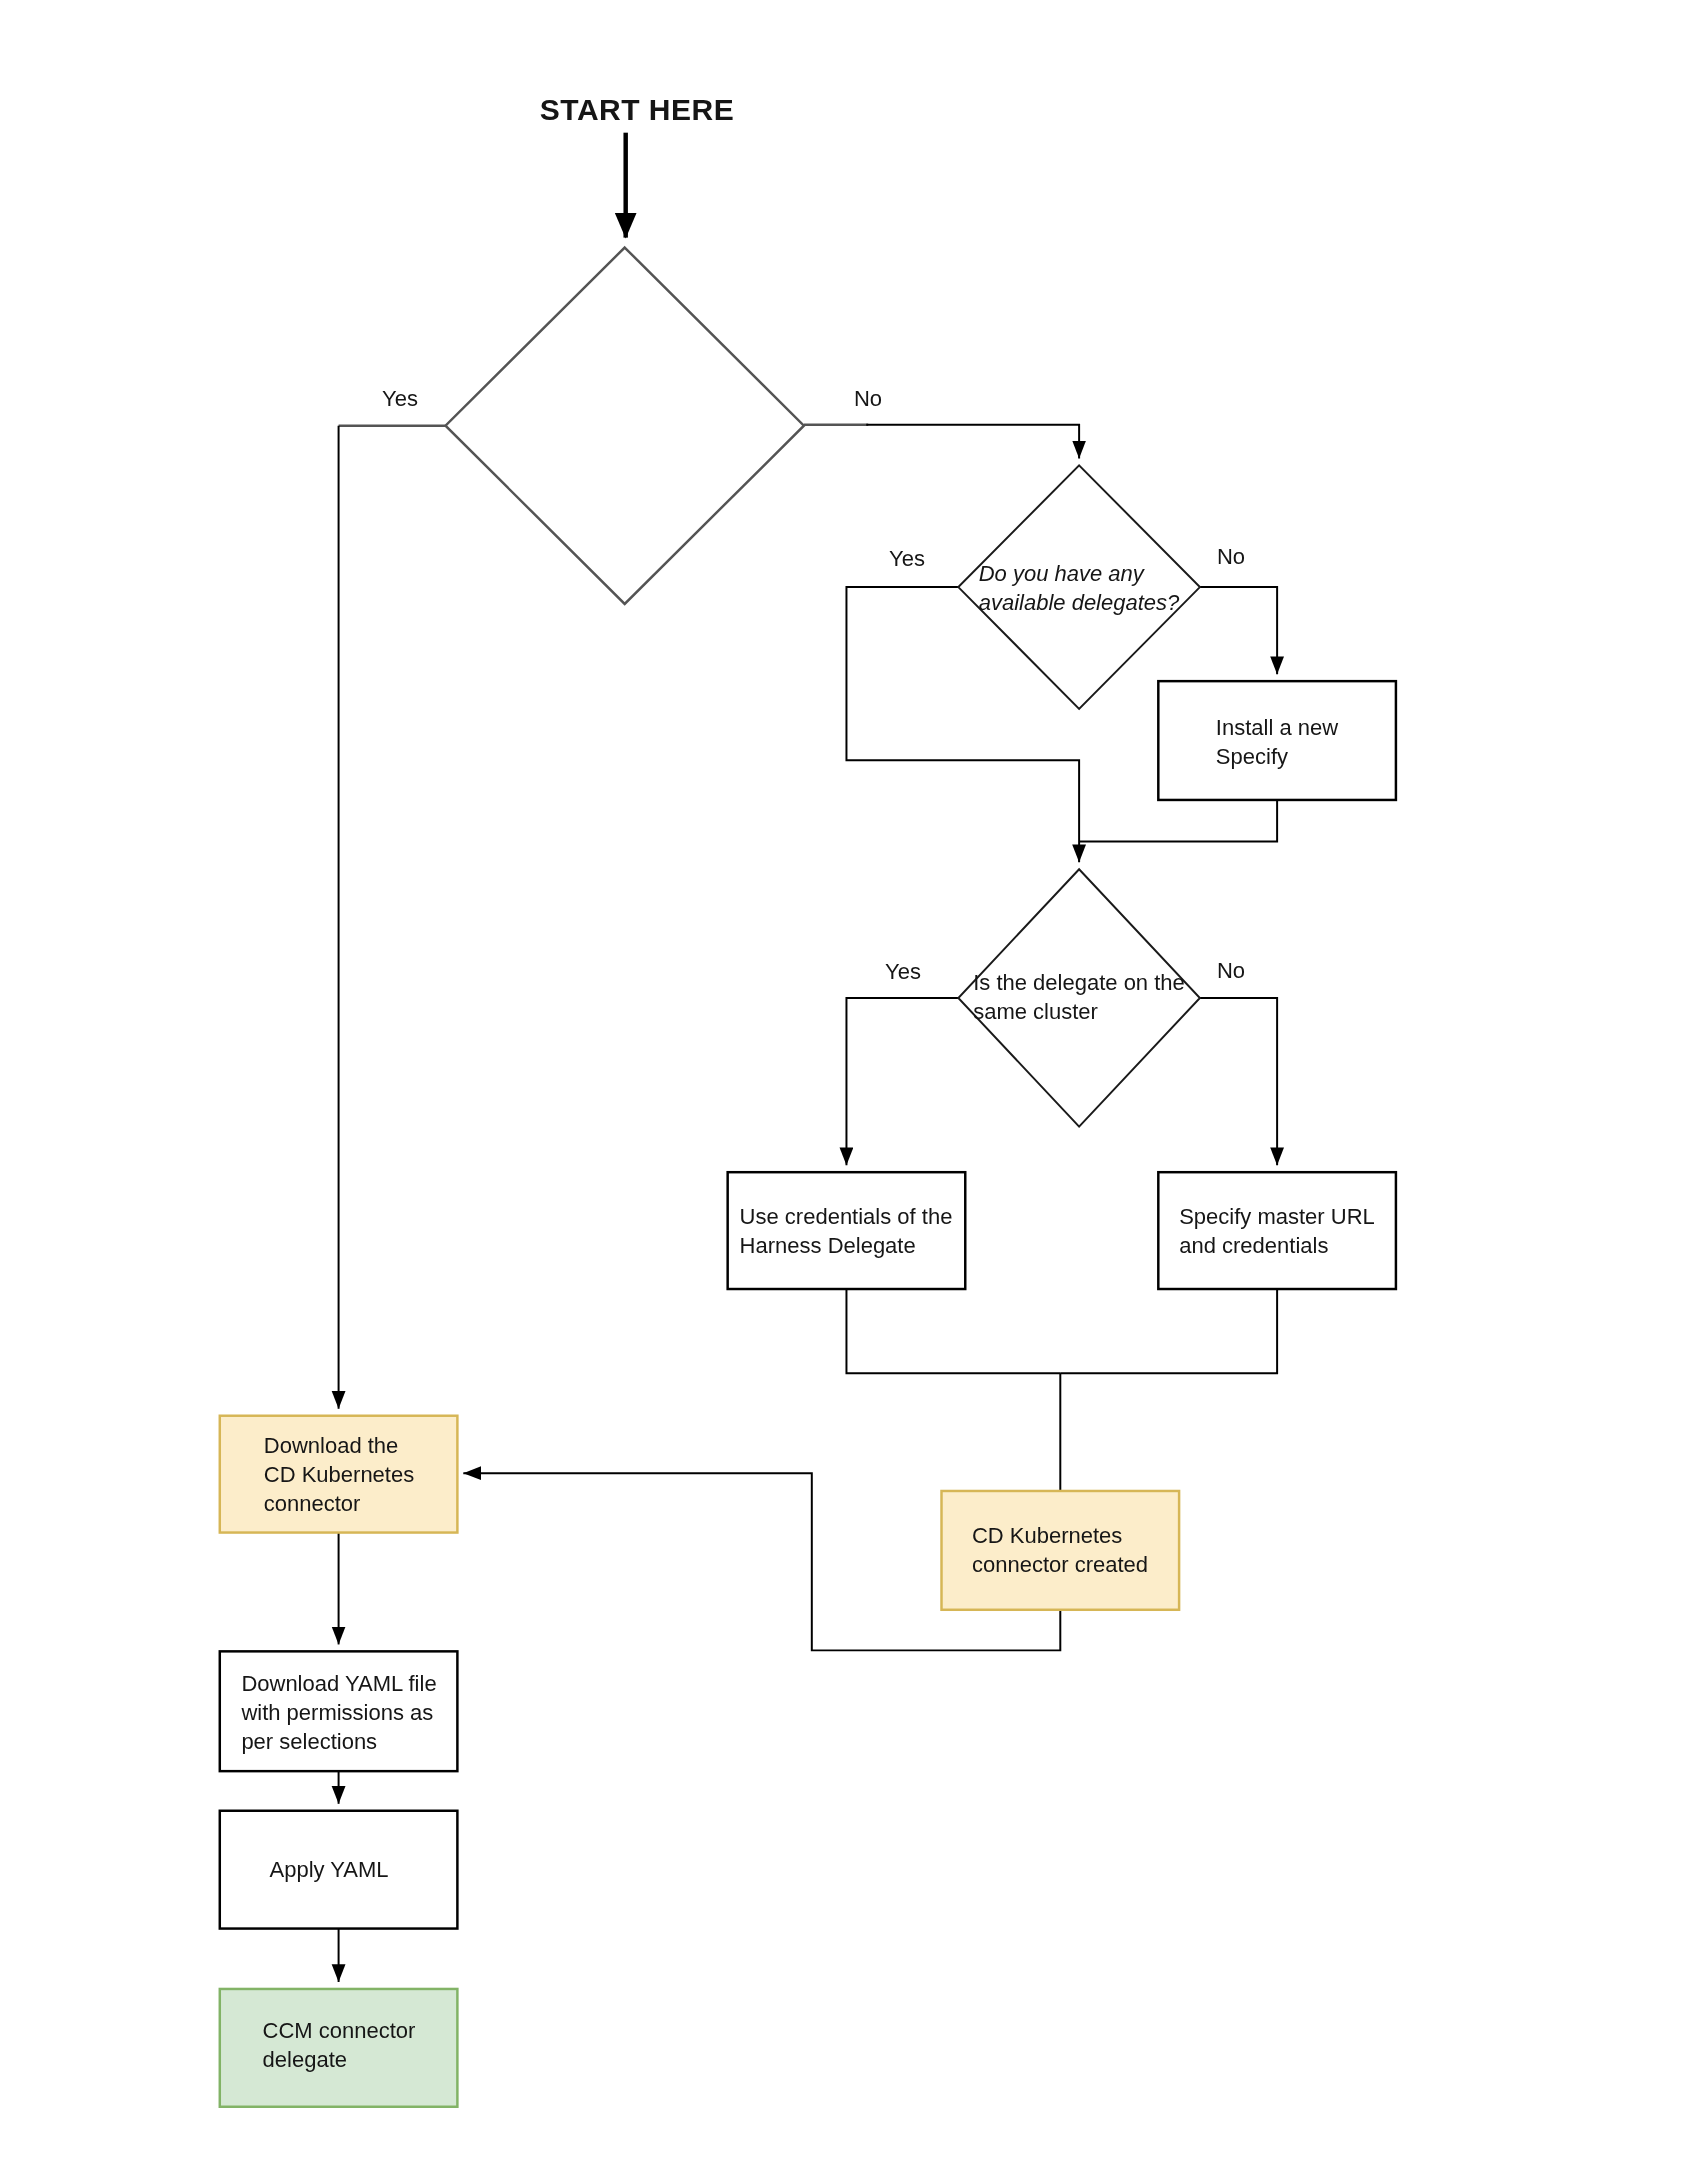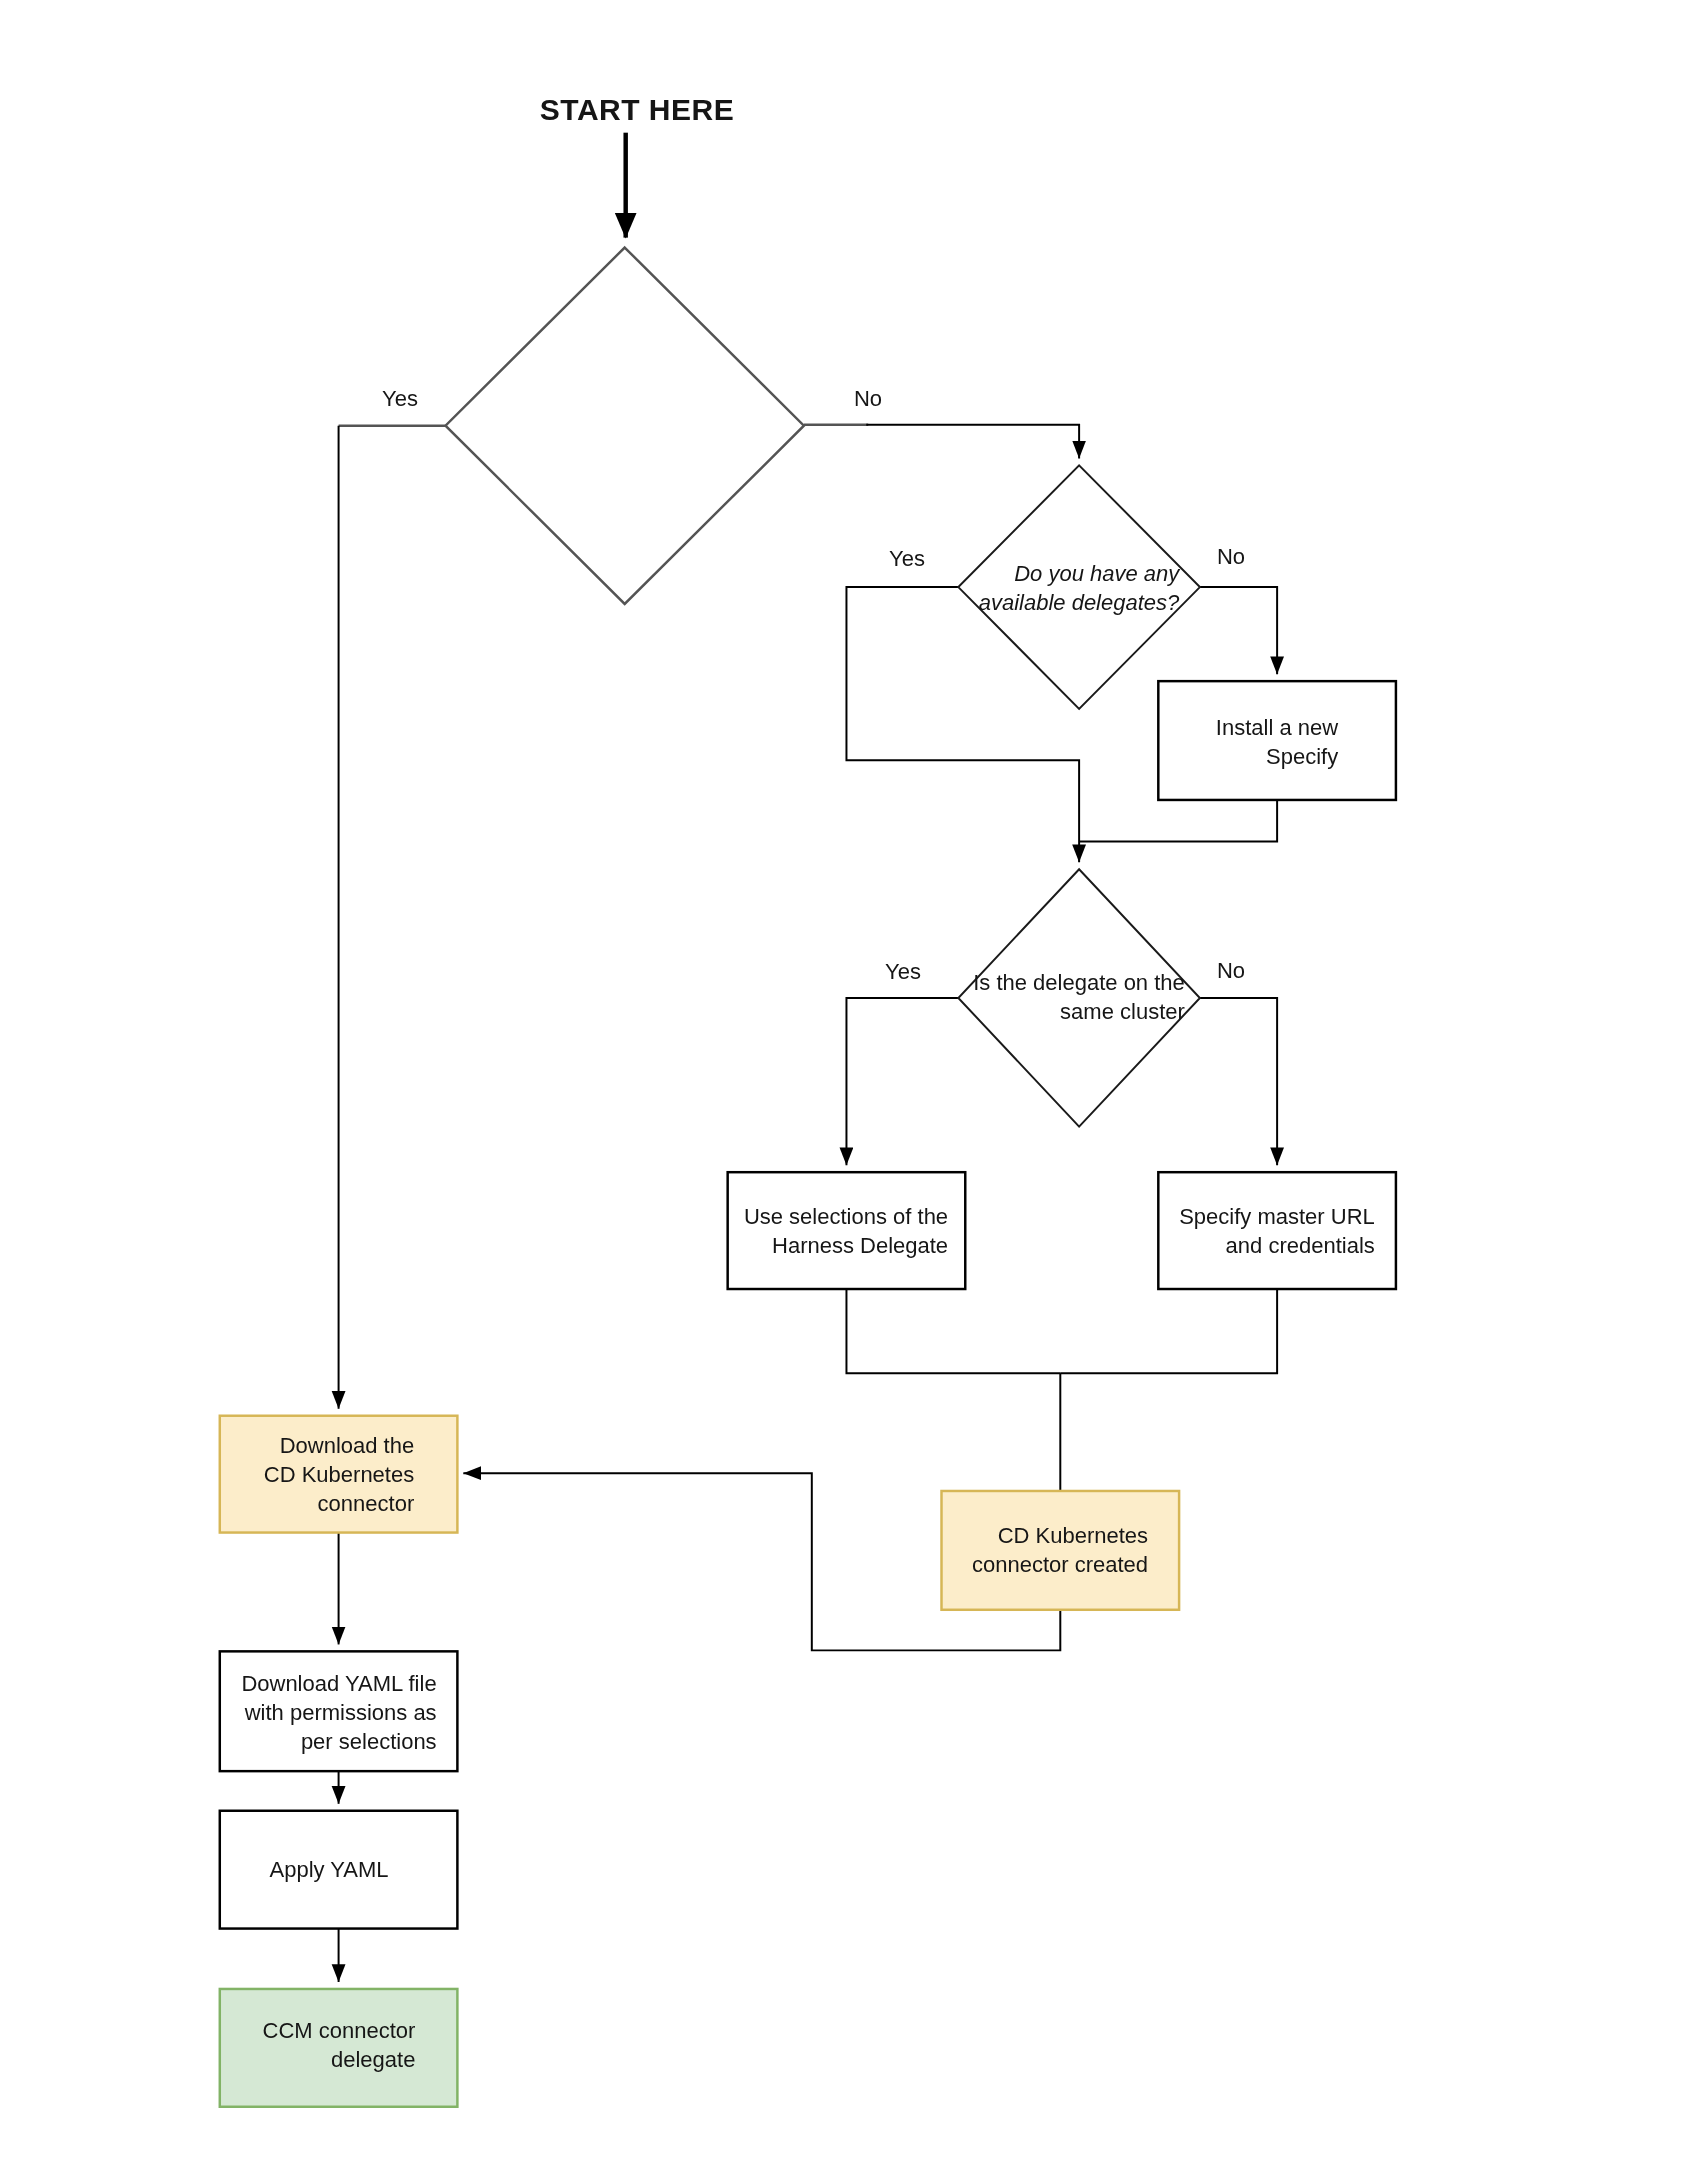--- a/index.html
+++ b/index.html
@@ -7,21 +7,21 @@
     position:relative;
     width:1685px;height:2184px;
     background:#ffffff;
     font-family:"Liberation Sans", sans-serif;
     overflow:hidden;
   }
   .canvas svg{position:absolute;left:0;top:0;}
   .lbl{
     position:absolute;
     transform:translate(-50%,-50%);
-    text-align:right;
+    text-align:left;
     font-size:22px;
     line-height:29px;
     color:#161616;
     white-space:nowrap;
   }
   .lbl.title{font-weight:700;font-size:30px;letter-spacing:0.5px;}
   .lbl .ln{display:block;}
 </style>
 </head>
 <body>
@@ -127,21 +127,21 @@
   </div>
 
   <div class="lbl" style="left:903px;top:971px;">
     <span class="ln">Yes</span>
   </div>
   <div class="lbl" style="left:1231px;top:970px;">
     <span class="ln">No</span>
   </div>
 
   <div class="lbl" style="left:846px;top:1231px;">
-    <span class="ln">Use selections of the</span>
+    <span class="ln">Use credentials of the</span>
     <span class="ln">Harness Delegate</span>
   </div>
 
   <div class="lbl" style="left:1277px;top:1231px;">
     <span class="ln">Specify master URL</span>
     <span class="ln">and credentials</span>
   </div>
 
   <div class="lbl" style="left:1060px;top:1550px;">
     <span class="ln">CD Kubernetes</span>

